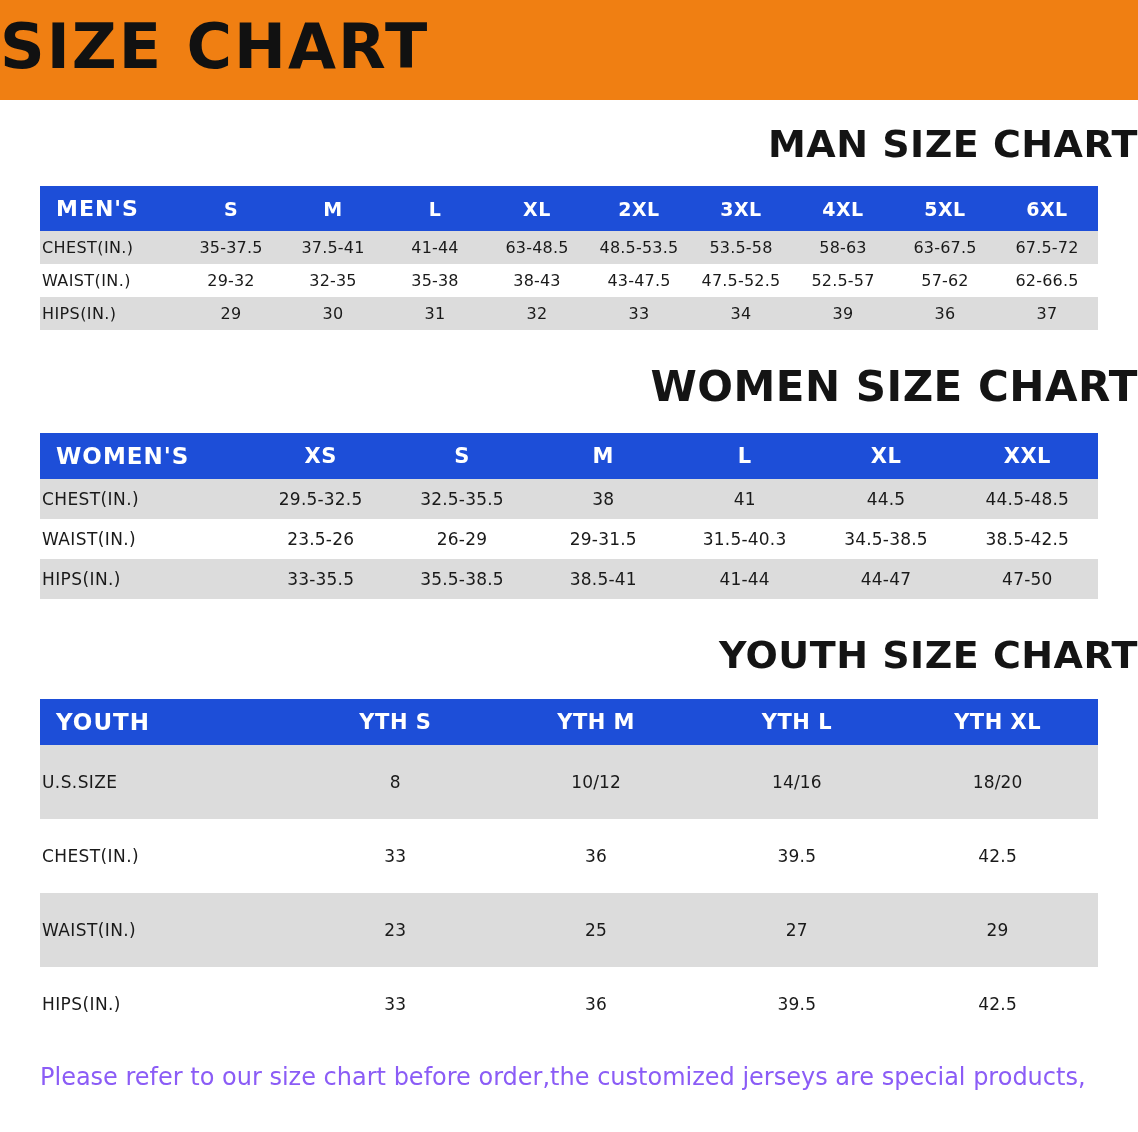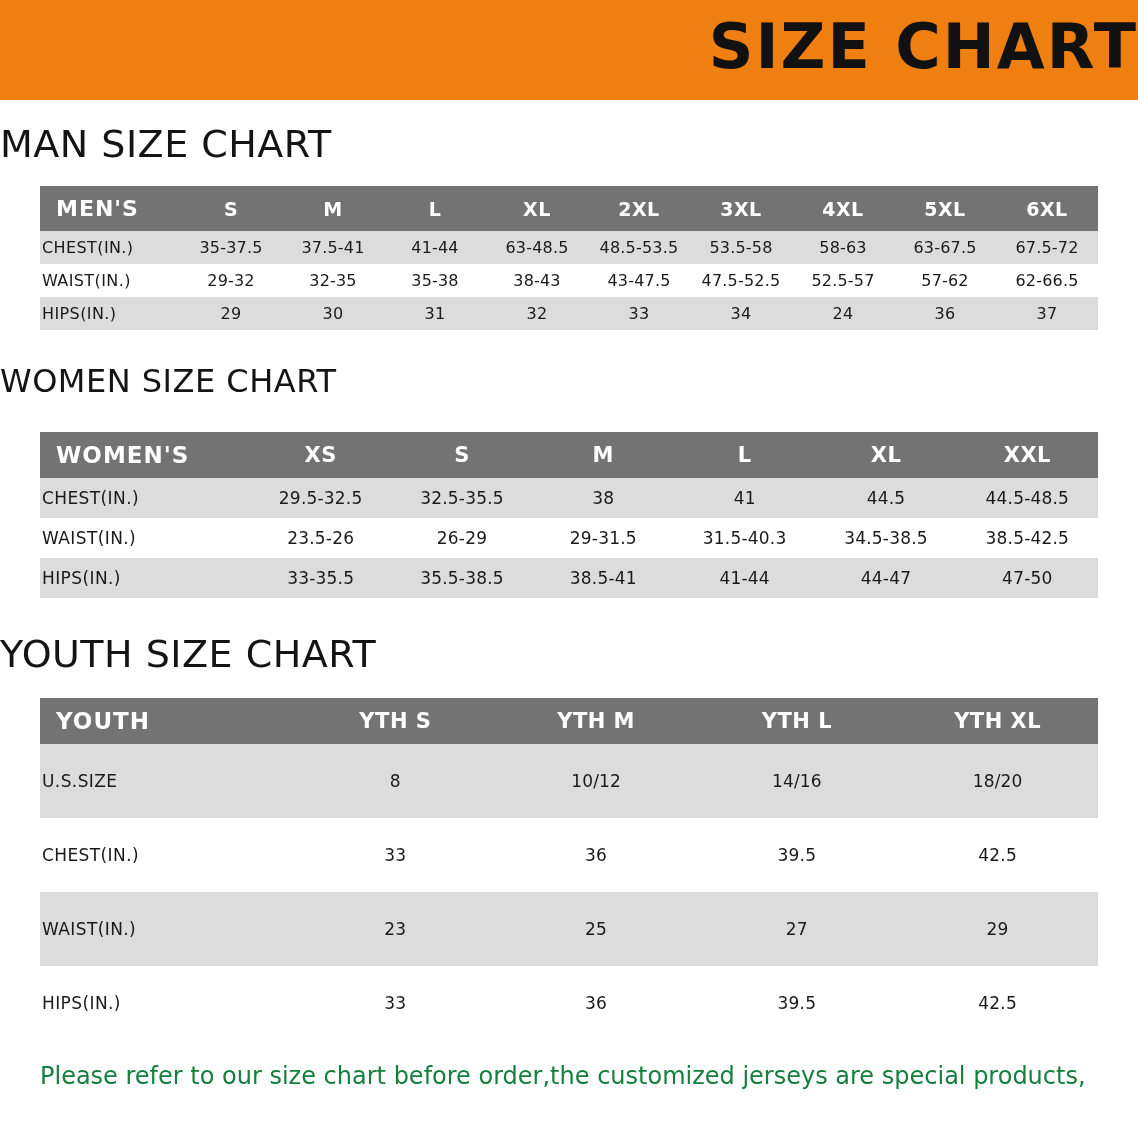--- a/index.html
+++ b/index.html
@@ -12,53 +12,53 @@
     overflow: hidden;
   }
 
   
   .banner {
     width: 100%;
     height: 100px;
     background: #F07F12;
     display: flex;
     align-items: center;
-    justify-content: flex-end;
+    justify-content: flex-start;
   }
   .banner-title {
     font-family: "DejaVu Sans", sans-serif;
     font-weight: bold;
     font-size: 62px;
     letter-spacing: 2px;
     color: #111111;
     line-height: 1;
     padding-bottom: 6px;
   }
 
   
   .section-title {
-    text-align: left;
-    font-family: "DejaVu Sans", sans-serif;
-    font-weight: normal;
+    text-align: right;
+    font-family: "DejaVu Sans", sans-serif;
+    font-weight: bold;
     color: #141414;
     letter-spacing: 0.5px;
   }
   .st-man   { font-size: 38px; margin-top: 22px; margin-bottom: 20px; }
-  .st-women { font-size: 32px; margin-top: 32px; margin-bottom: 32px; }
+  .st-women { font-size: 42px; margin-top: 32px; margin-bottom: 22px; }
   .st-youth { font-size: 38px; margin-top: 34px; margin-bottom: 22px; }
 
   
   .table-wrap { padding: 0 40px; }
   table {
     width: 100%;
     border-collapse: collapse;
     table-layout: fixed;
   }
   thead th {
-    background: #737373;
+    background: #1d4ed8;
     color: #ffffff;
     font-family: "DejaVu Sans", sans-serif;
     font-weight: bold;
     text-align: center;
     padding: 10px 20px;
     font-size: 19px;
     letter-spacing: 0.5px;
   }
   thead th.corner {
     text-align: left;
@@ -91,21 +91,21 @@
   .youth-table thead th.corner { font-size: 23px; }
   .youth-table tbody td { font-size: 17px; padding: 27px 2px; }
 
   .women-table thead th { font-size: 21px; }
   .women-table thead th.corner { font-size: 23px; }
   .women-table tbody td { font-size: 17px; padding: 10px 2px; }
 
   
   .note {
     margin: 20px 40px 0 40px;
-    color: #15803d;
+    color: #8b5cf6;
     font-family: "DejaVu Sans", sans-serif;
     font-size: 24px;
     line-height: 1.35;
     text-align: left;
   }
   .note div { white-space: nowrap; }
 </style>
 </head>
 <body>
 
@@ -168,21 +168,21 @@
         <td>62-66.5</td>
       </tr>
       <tr class="shade">
         <td class="rowlabel">HIPS(IN.)</td>
         <td>29</td>
         <td>30</td>
         <td>31</td>
         <td>32</td>
         <td>33</td>
         <td>34</td>
-        <td>24</td>
+        <td>39</td>
         <td>36</td>
         <td>37</td>
       </tr>
     </tbody>
   </table>
 </div>
 
 <div class="section-title st-women">WOMEN SIZE CHART</div>
 <div class="table-wrap">
   <table class="women-table">

